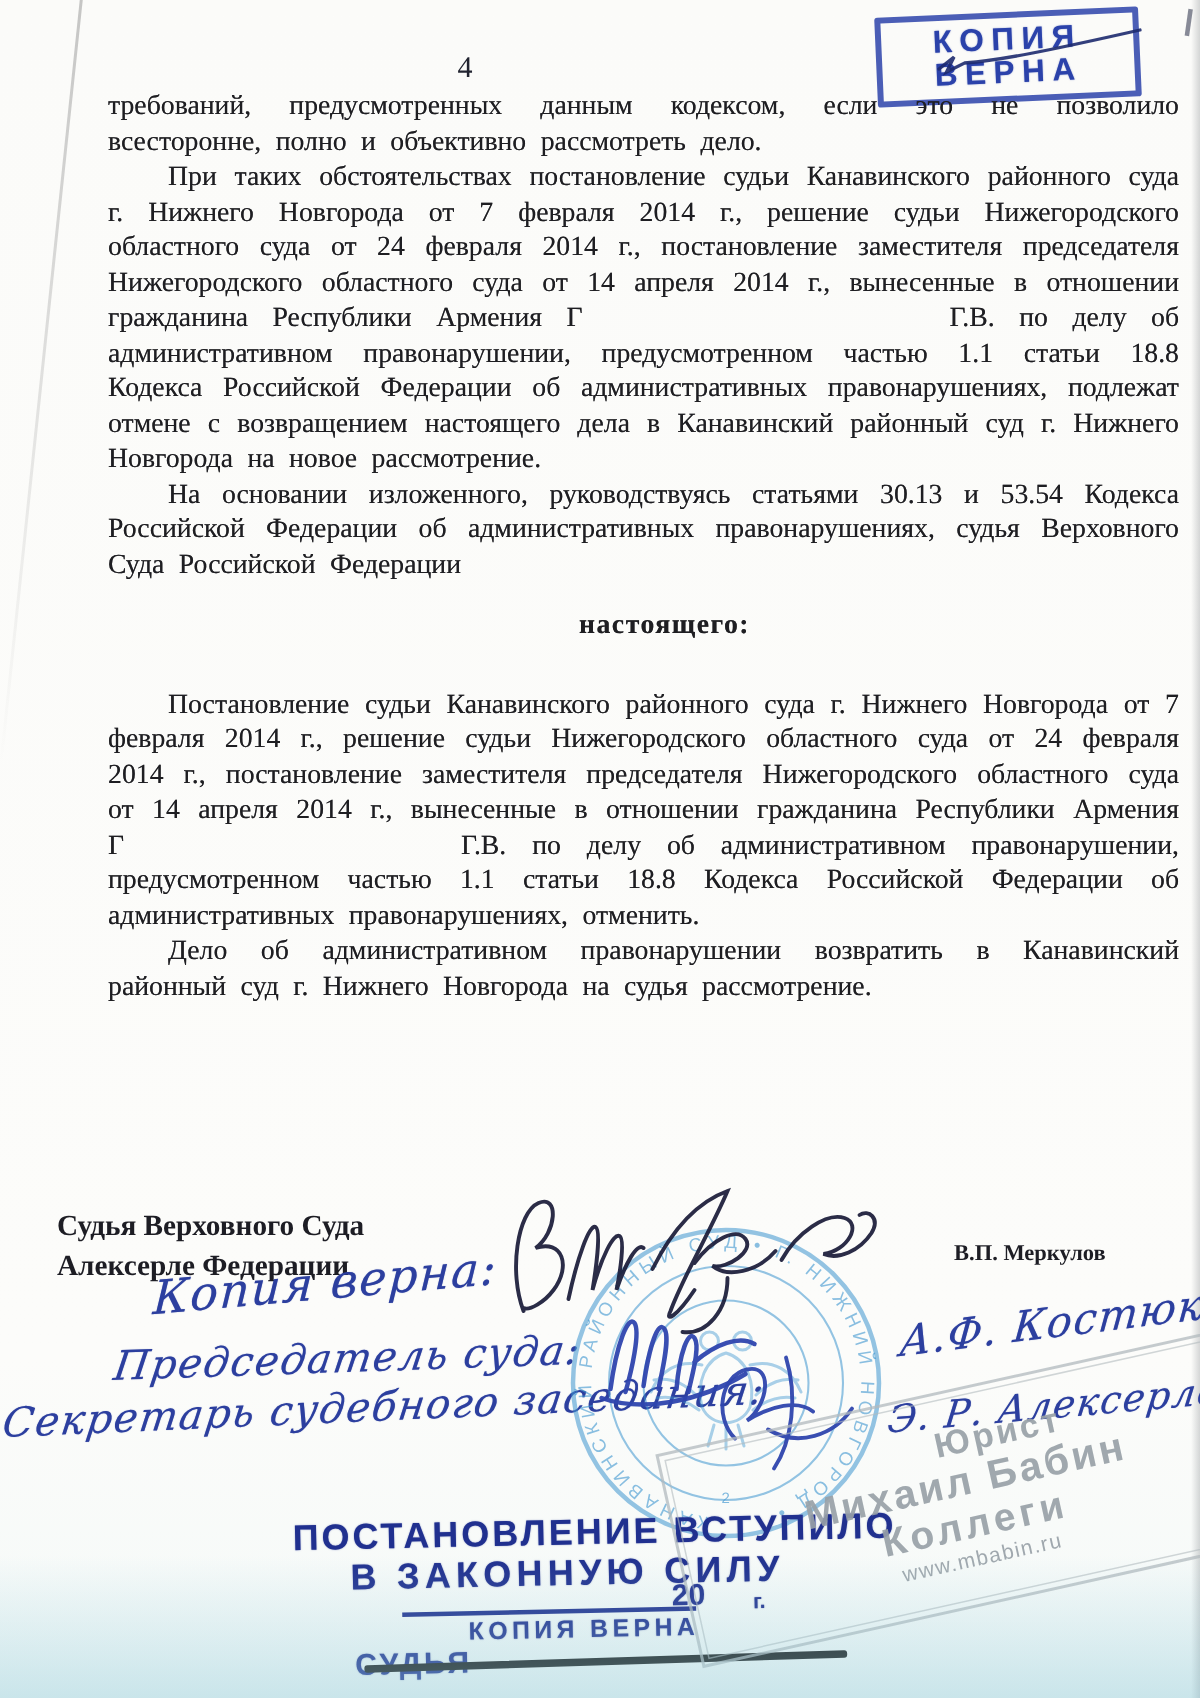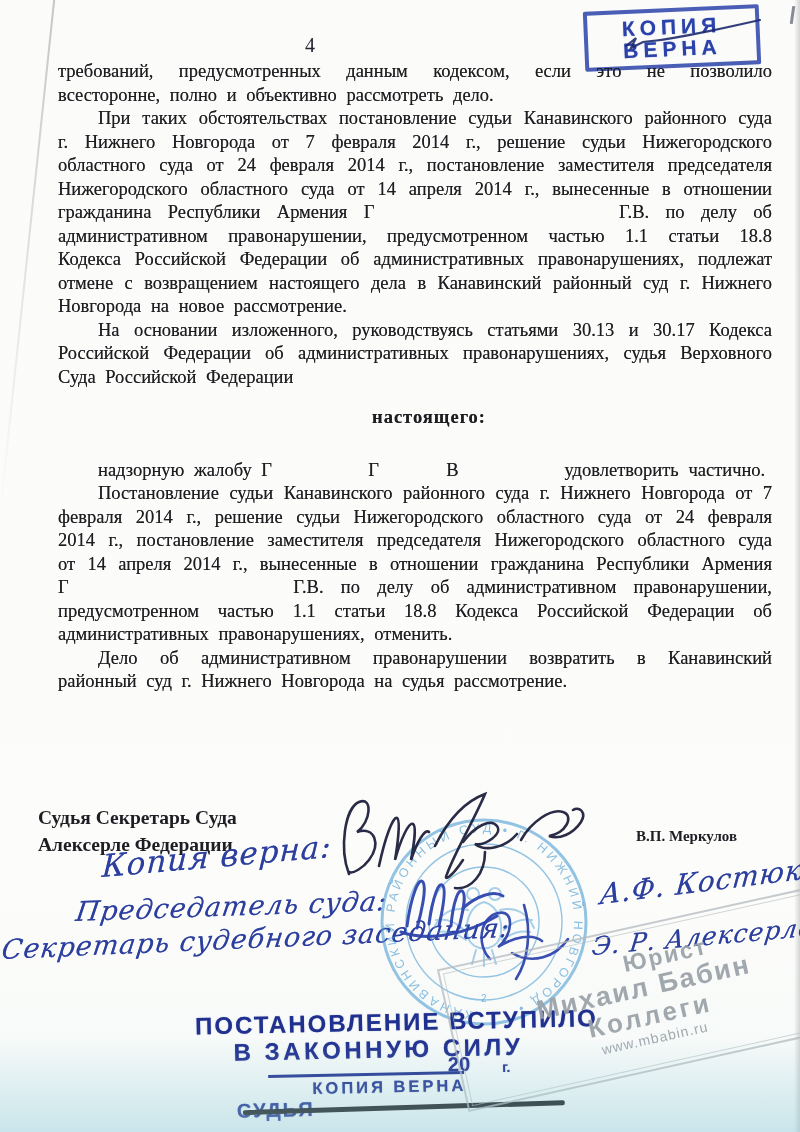--- a/index.html
+++ b/index.html
@@ -39,21 +39,21 @@
     border:4px solid rgba(43,66,170,0.85); border-radius:2px;
     transform:rotate(-2.5deg);
     display:flex; flex-direction:column; align-items:center; justify-content:center;
     color:#2b42aa; font-family:"Liberation Sans",sans-serif; font-weight:bold;
     font-size:21px; letter-spacing:5px; line-height:22px;
     text-shadow:0 0 1px rgba(43,66,170,0.6);
   }
   .pen-check { position:absolute; left:618px; top:16px; z-index:3; }
   
   .body-text {
-    position:absolute; left:58px; top:60px; width:714px;
+    position:absolute; left:72px; top:60px; width:714px;
     font-size:18.5px; line-height:23.5px; color:#1e1e22;
     text-align:justify; word-spacing:5px;
     text-shadow:0 0 0.4px rgba(30,30,34,0.7);
   }
   .para { margin:0; text-indent:40px; }
   .para.first { text-indent:0; }
   .resolution {
     margin:17px 0 29px; text-indent:0; text-align:center; font-weight:bold;
     transform:translateX(14px); letter-spacing:1px;
   }
@@ -135,23 +135,22 @@
     <span>КОПИЯ</span>
     <span>ВЕРНА</span>
   </div>
   <svg class="pen-check" width="150" height="44" viewBox="0 0 150 44">
     <path d="M8,30 l10,-8 l-5,10 l12,-6 C50,24 80,18 142,4" stroke="#1d2a6e" stroke-width="2.2" fill="none" stroke-linecap="round" opacity="0.9"></path>
   </svg>
 
   <div class="body-text">
     <p class="para first">требований, предусмотренных данным кодексом, если это не позволило всесторонне, полно и объективно рассмотреть дело.</p>
     <p class="para">При таких обстоятельствах постановление судьи Канавинского районного суда г. Нижнего Новгорода от 7 февраля 2014 г., решение судьи Нижегородского областного суда от 24 февраля 2014 г., постановление заместителя председателя Нижегородского областного суда от 14 апреля 2014 г., вынесенные в отношении гражданина Республики Армения Г&nbsp;&nbsp;&nbsp;&nbsp;&nbsp;&nbsp;&nbsp;&nbsp;&nbsp;&nbsp;&nbsp;&nbsp;&nbsp;&nbsp; Г.В. по делу об административном правонарушении, предусмотренном частью 1.1 статьи 18.8 Кодекса Российской Федерации об административных правонарушениях, подлежат отмене с возвращением настоящего дела в Канавинский районный суд г. Нижнего Новгорода на новое рассмотрение.</p>
-    <p class="para">На основании изложенного, руководствуясь статьями 30.13 и 30.17 Кодекса Российской Федерации об административных правонарушениях, судья Верховного Суда Российской Федерации</p>
+    <p class="para">На основании изложенного, руководствуясь статьями 30.13 и 53.54 Кодекса Российской Федерации об административных правонарушениях, судья Верховного Суда Российской Федерации</p>
     <p class="resolution">настоящего:</p>
-    <p class="para">надзорную жалобу Г&nbsp;&nbsp;&nbsp;&nbsp;&nbsp;&nbsp;&nbsp;&nbsp;&nbsp; Г&nbsp;&nbsp;&nbsp;&nbsp;&nbsp;&nbsp; В&nbsp;&nbsp;&nbsp;&nbsp;&nbsp;&nbsp;&nbsp;&nbsp;&nbsp;&nbsp; удовлетворить частично.</p>
     <p class="para">Постановление судьи Канавинского районного суда г. Нижнего Новгорода от 7 февраля 2014 г., решение судьи Нижегородского областного суда от 24 февраля 2014 г., постановление заместителя председателя Нижегородского областного суда от 14 апреля 2014 г., вынесенные в отношении гражданина Республики Армения Г&nbsp;&nbsp;&nbsp;&nbsp;&nbsp;&nbsp;&nbsp;&nbsp;&nbsp;&nbsp;&nbsp;&nbsp; Г.В. по делу об административном правонарушении, предусмотренном частью 1.1 статьи 18.8 Кодекса Российской Федерации об административных правонарушениях, отменить.</p>
     <p class="para">Дело об административном правонарушении возвратить в Канавинский районный суд г. Нижнего Новгорода на судья рассмотрение.</p>
   </div>
 
   <svg class="seal" width="224" height="224" viewBox="0 0 224 224">
     <g stroke="#3e96d0" fill="none" opacity="0.55" stroke-linecap="round">
       <circle cx="112" cy="112" r="102" stroke-width="3"></circle>
       <circle cx="112" cy="112" r="78" stroke-width="1.4"></circle>
       <circle cx="112" cy="112" r="55" stroke-width="1.4"></circle>
 
@@ -194,21 +193,21 @@
 
   <svg class="sig-sec" width="120" height="95" viewBox="0 0 120 95">
     <g stroke="#2f45ae" stroke-width="2.6" fill="none" stroke-linecap="round" opacity="0.95">
       <path d="M28,66 C14,52 18,24 36,20 C54,16 50,44 36,54 C52,44 70,40 80,48"></path>
       <path d="M62,12 C70,38 66,68 54,86"></path>
       <path d="M50,60 C70,72 94,64 106,46"></path>
     </g>
   </svg>
 
   <div class="sign-title">
-    <div>Судья Секретарь Суда</div>
+    <div>Судья Верховного Суда</div>
     <div>Алексерле Федерации</div>
   </div>
   <div class="judge-name">В.П. Меркулов</div>
 
   <div class="hw hw-copy">Копия верна:</div>
   <div class="hw hw-chair">Председатель суда:</div>
   <div class="hw hw-sec">Секретарь судебного заседания:</div>
   <div class="hw hw-chair-name">А.Ф. Костюк</div>
   <div class="hw hw-sec-name">Э. Р. Алексерле</div>
 

